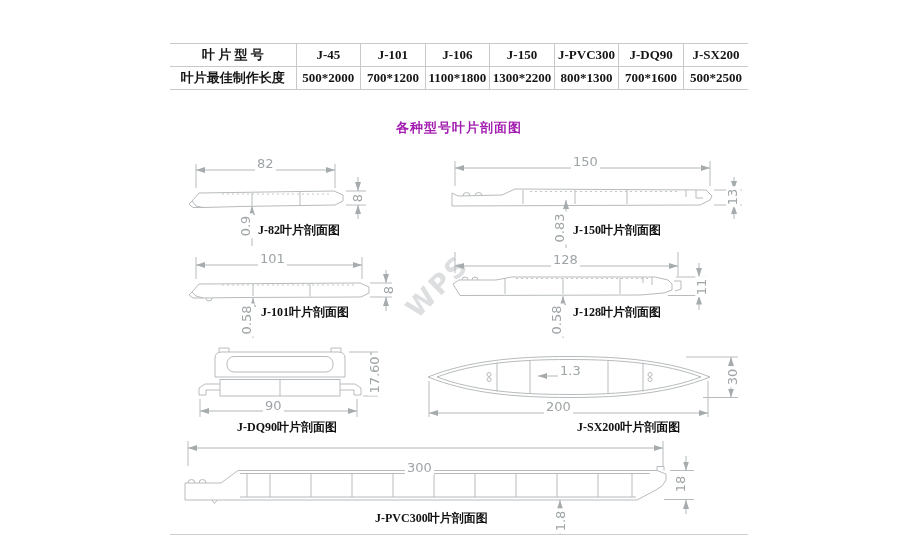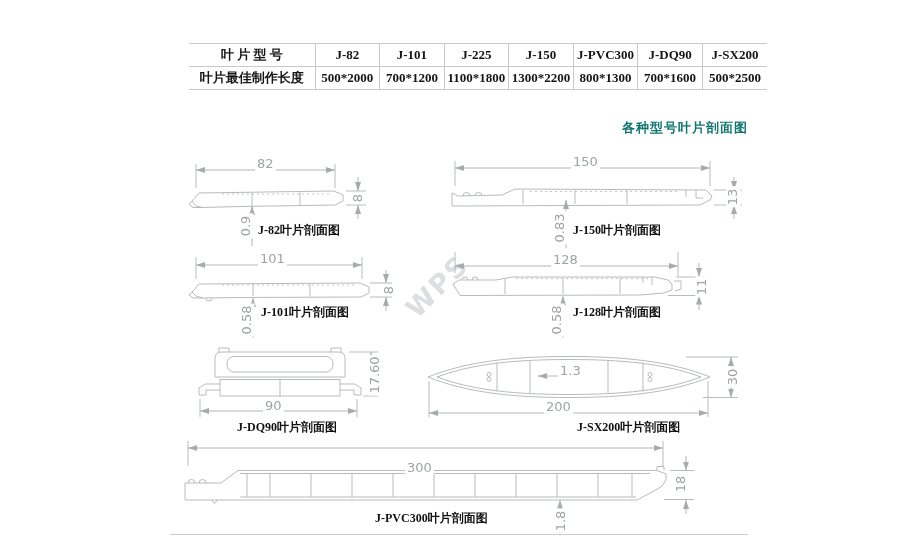--- a/index.html
+++ b/index.html
@@ -6,26 +6,26 @@
   body{
     width:900px;height:558px;position:relative;background:#ffffff;overflow:hidden;
     font-family:"Liberation Serif","DejaVu Serif",serif;
   }
   .page{position:absolute;left:0;top:0;width:900px;height:558px;}
   .doc-title{
     position:absolute;left:170px;top:12px;width:578px;text-align:center;
     font-size:14px;font-weight:bold;color:#111;letter-spacing:1px;
   }
   .section-title{
-    position:absolute;left:170px;top:119px;width:578px;text-align:right;
-    font-size:13px;font-weight:bold;color:#0f766e;letter-spacing:1px;
+    position:absolute;left:170px;top:119px;width:578px;text-align:center;
+    font-size:13px;font-weight:bold;color:#a21caf;letter-spacing:1px;
   }
   table.spec{
     position:absolute;left:170px;top:43px;width:578px;
-    border-collapse:collapse;table-layout:fixed;margin-left:19px;
+    border-collapse:collapse;table-layout:fixed;
   }
   table.spec td{
     border-top:1px solid #c7c9ca;border-bottom:1px solid #c7c9ca;
     text-align:center;font-size:13px;font-weight:bold;color:#151515;
     height:22px;padding:0;white-space:nowrap;overflow:hidden;
   }
   table.spec td + td{border-left:1px solid #c7c9ca;}
   td.rowhead{letter-spacing:0px;}
   
   .p{fill:none;stroke:#b7bbbd;stroke-width:1;}
@@ -65,23 +65,23 @@
         <col style="width:64.5px">
         <col style="width:64.5px">
       <col style="width:64.5px">
         <col style="width:64.5px">
         <col style="width:64.5px">
         <col style="width:64.5px">
     </colgroup>
     <tbody>
         <tr>
       <td class="rowhead">叶 片 型 号</td>
-      <td>J-82</td>
+      <td>J-45</td>
       <td>J-101</td>
-      <td>J-225</td>
+      <td>J-106</td>
       <td>J-150</td>
       <td>J-PVC300</td>
       <td>J-DQ90</td>
       <td>J-SX200</td>
     </tr>
     <tr>
       <td class="rowhead">叶片最佳制作长度</td>
       <td>500*2000</td>
       <td>700*1200</td>
       <td>1100*1800</td>

